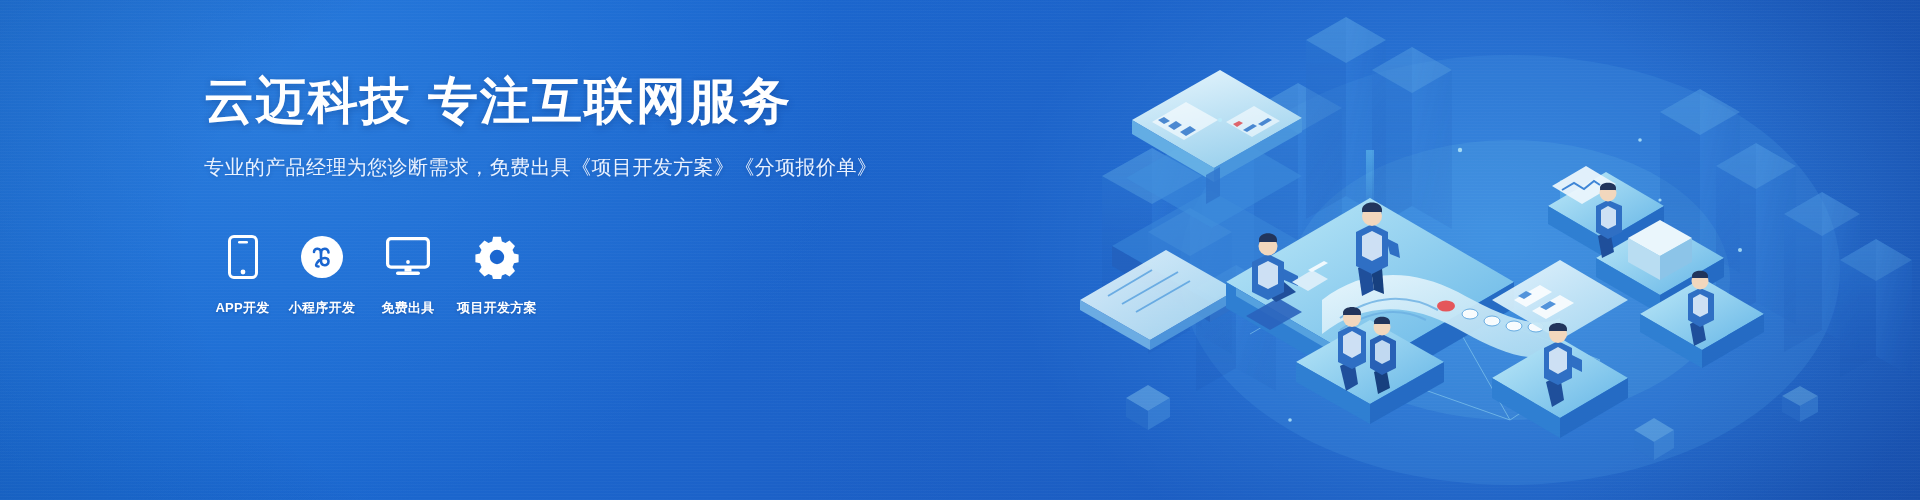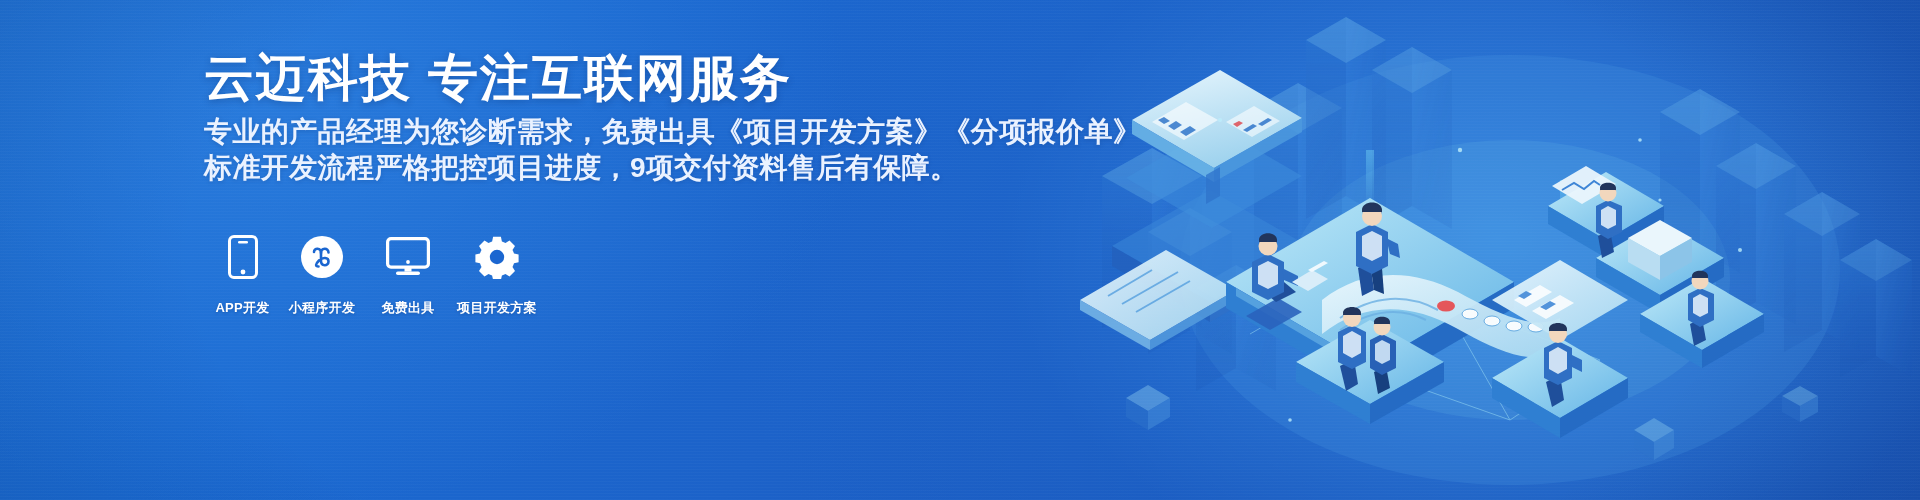--- a/index.html
+++ b/index.html
@@ -27,34 +27,34 @@
     pointer-events:none;
   }
   .vig{
     position:absolute; inset:0;
     background:radial-gradient(ellipse 1400px 700px at 50% 50%, rgba(0,0,0,0) 55%, rgba(8,40,96,.30) 100%);
     pointer-events:none;
   }
 
   
   .copy{
-    position:absolute; left:204px; top:49px;
+    position:absolute; left:204px; top:72px;
     width:720px; z-index:6;
   }
   .headline{
     font-family:"Liberation Sans","DejaVu Sans",sans-serif;
     font-size:50px; font-weight:bold; color:#ffffff;
     letter-spacing:2px; line-height:1.18;
     white-space:nowrap;
     text-shadow:0 2px 7px rgba(8,40,98,.30);
   }
   .sub{
-    margin-top:6px;
-    font-size:28px; line-height:36px;
-    color:#eaf2ff; font-weight:bold;
+    margin-top:18px;
+    font-size:20px; line-height:36px;
+    color:#eaf2ff; font-weight:normal;
     letter-spacing:.4px; white-space:nowrap;
     text-shadow:0 1px 4px rgba(8,40,98,.22);
   }
   .sub div{ white-space:nowrap; }
 
   
   .services{
     position:absolute; left:206px; top:234px;
     display:flex; align-items:flex-end; gap:0px; z-index:6;
   }
@@ -390,21 +390,20 @@
       </g>
     </svg>
   </div>
 
   <div class="vig"></div>
 
   <div class="copy">
     <h1 class="headline">云迈科技 专注互联网服务</h1>
     <div class="sub">
       <div>专业的产品经理为您诊断需求，免费出具《项目开发方案》《分项报价单》</div>
-      <div>标准开发流程严格把控项目进度，9项交付资料售后有保障。</div>
     </div>
   </div>
 
   <div class="services">
 
     <div class="svc">
       <span class="glyph">
         <svg width="30" height="44" viewBox="0 0 30 44">
           <rect x="1.5" y="1.5" width="27" height="41" rx="4.5" fill="none" stroke="#ffffff" stroke-width="3"></rect>
           <rect x="10" y="6" width="10" height="2.6" rx="1.3" fill="#ffffff"></rect>

